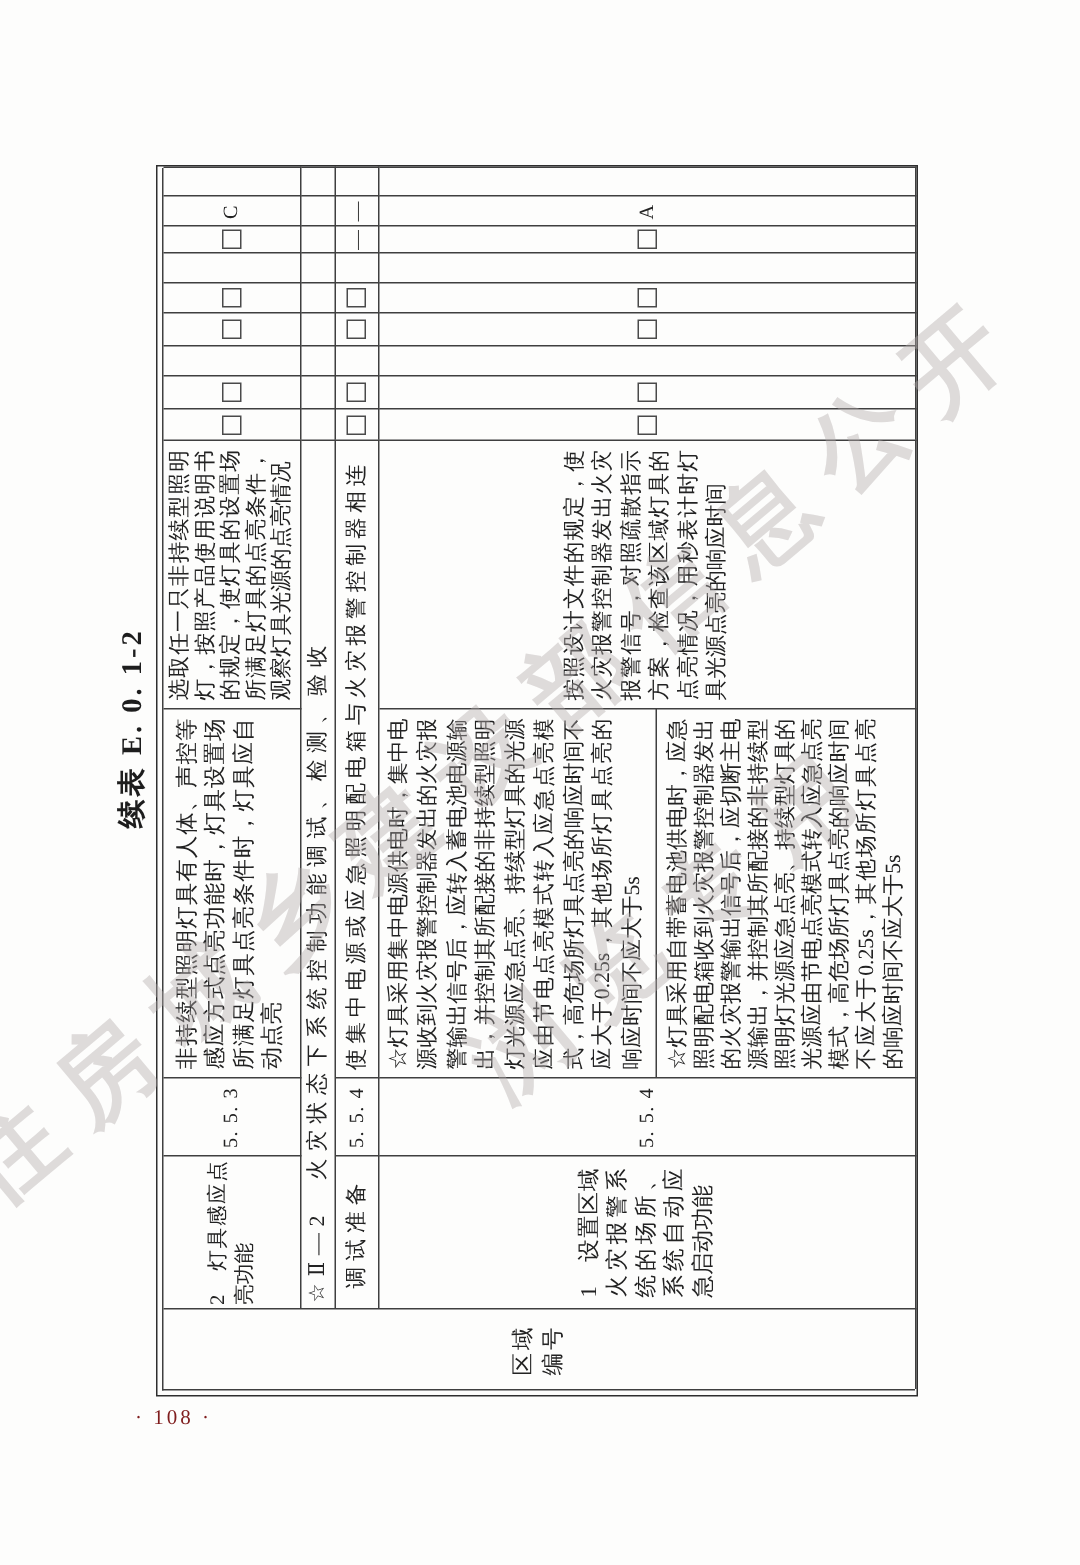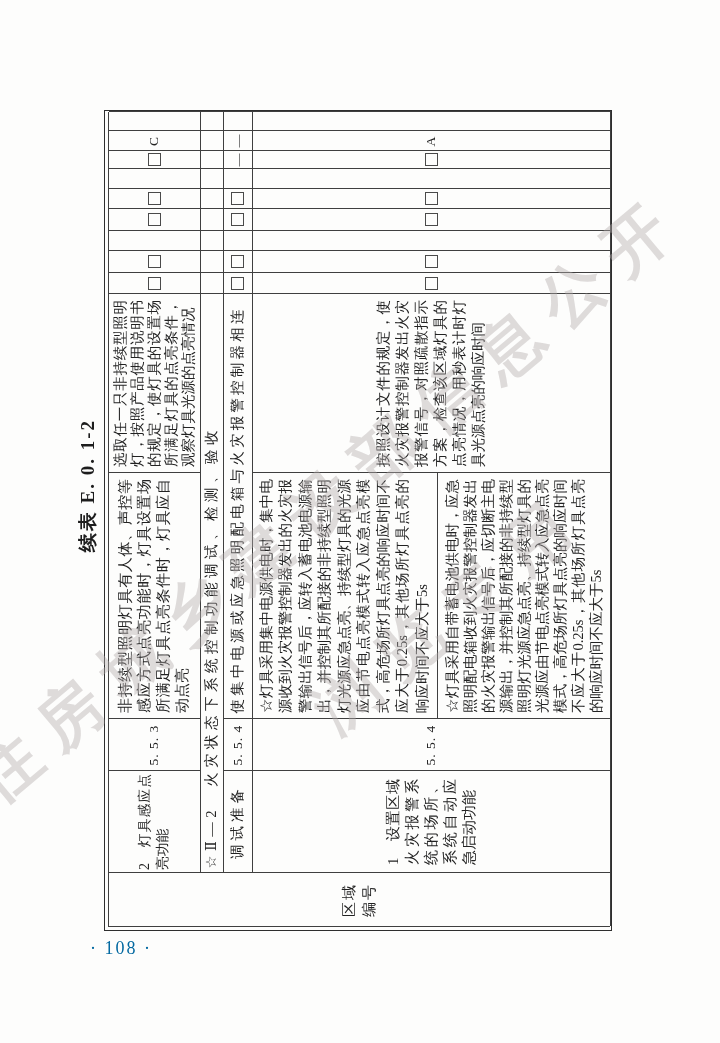--- a/index.html
+++ b/index.html
@@ -15,21 +15,21 @@
   .tbl{position:relative;width:815px;height:502px;border-top:1px solid #3f3f3f;border-left:1px solid #3f3f3f;box-sizing:border-box;}
   .cell{position:absolute;box-sizing:border-box;border-right:1px solid #3f3f3f;border-bottom:1px solid #3f3f3f;
         display:flex;align-items:center;justify-content:center;overflow:hidden;}
   .txt{font-size:14.5px;line-height:19px;text-align:justify;text-align-last:left;}
   .cb{width:11px;height:11px;border:1.2px solid #4a4a4a;background:transparent;}
   .dash{font-size:13px;color:#333;}
   .cat{font-size:13.5px;letter-spacing:1px;color:#222;}
   .clause{font-size:13.5px;letter-spacing:1px;white-space:nowrap;color:#222;}
   .wm{position:absolute;z-index:6;pointer-events:none;font-weight:bold;color:rgba(178,172,172,0.42);
       white-space:nowrap;transform-origin:0 0;font-family:"Liberation Serif","DejaVu Serif",serif;}
-  #pagenum{position:absolute;left:90px;top:938px;font-size:18px;letter-spacing:2px;color:#0369a1;}
+  #pagenum{position:absolute;left:90px;top:938px;font-size:14px;letter-spacing:2px;color:#7f1d1d;}
 </style>
 </head>
 <body>
 
 <div class="wm" style="left:-45px;top:755px;font-size:64px;letter-spacing:18px;transform:rotate(-40deg);">住房城乡建设部信息公开</div>
 <div class="wm" style="left:295px;top:685px;font-size:64px;letter-spacing:18px;transform:rotate(-40deg);">浏览专用</div>
 
 <div id="rot">
   <div class="title">续表 E. 0. 1-2</div>
   <div class="outer">

